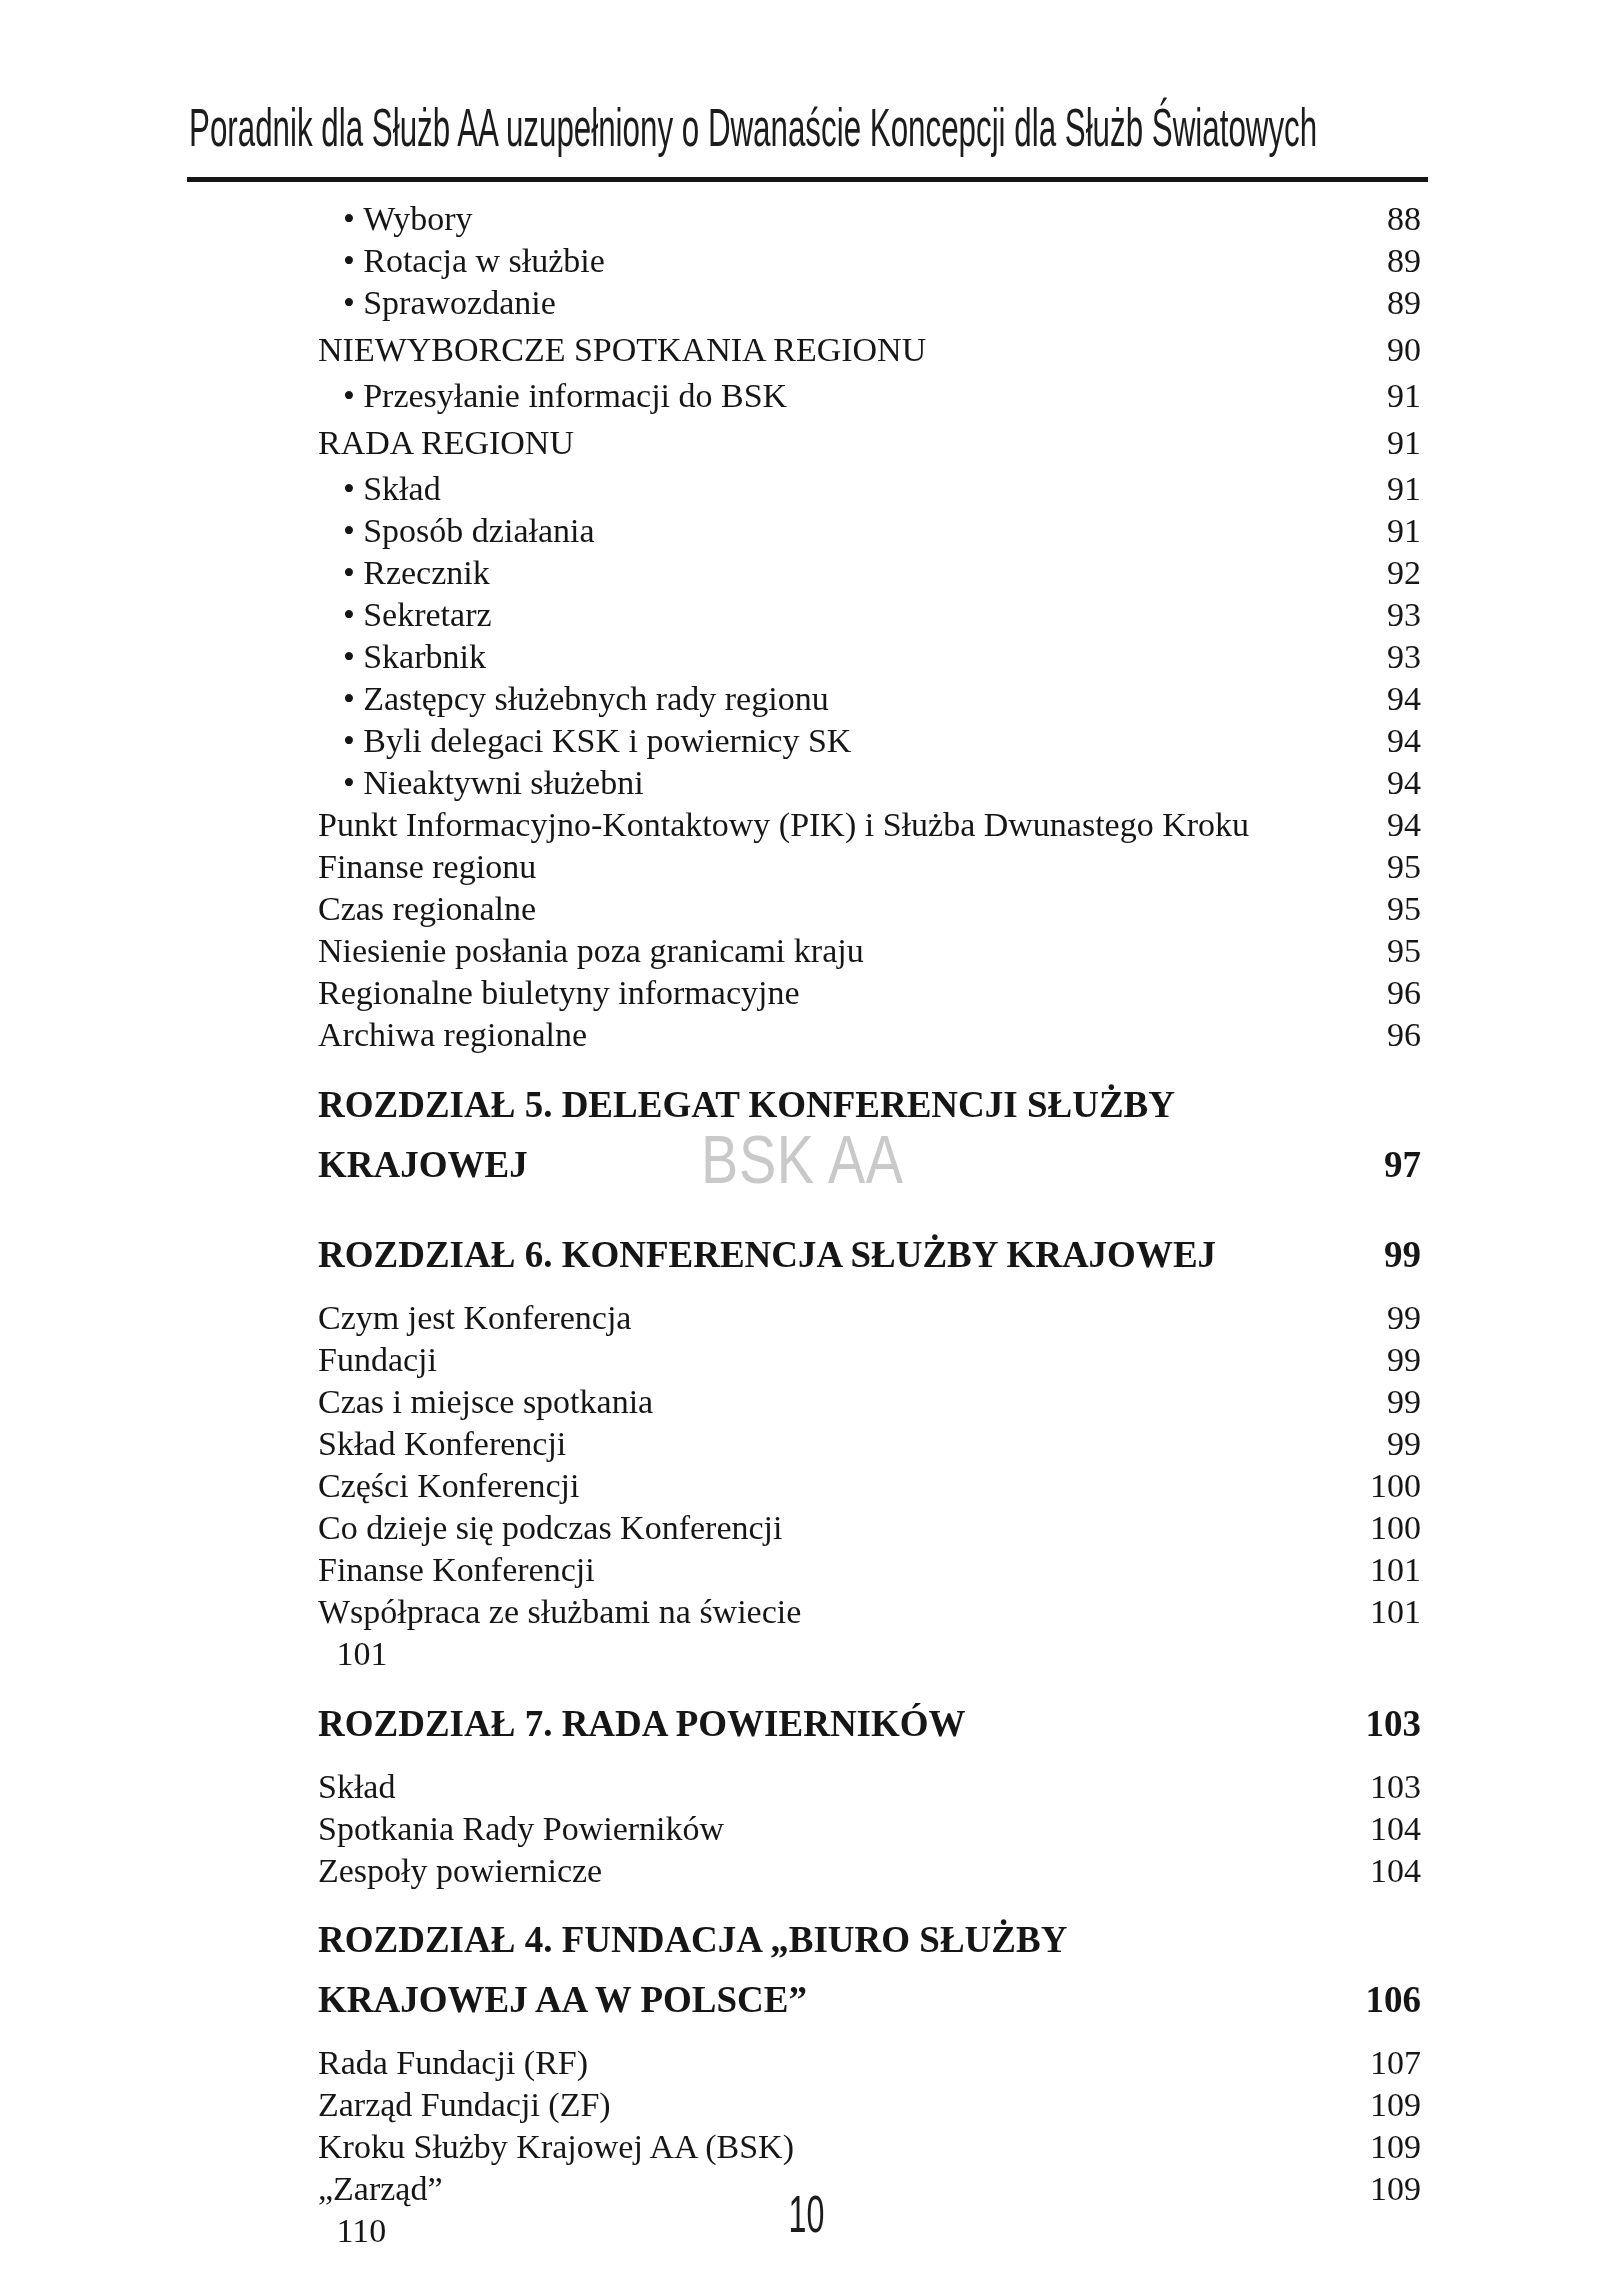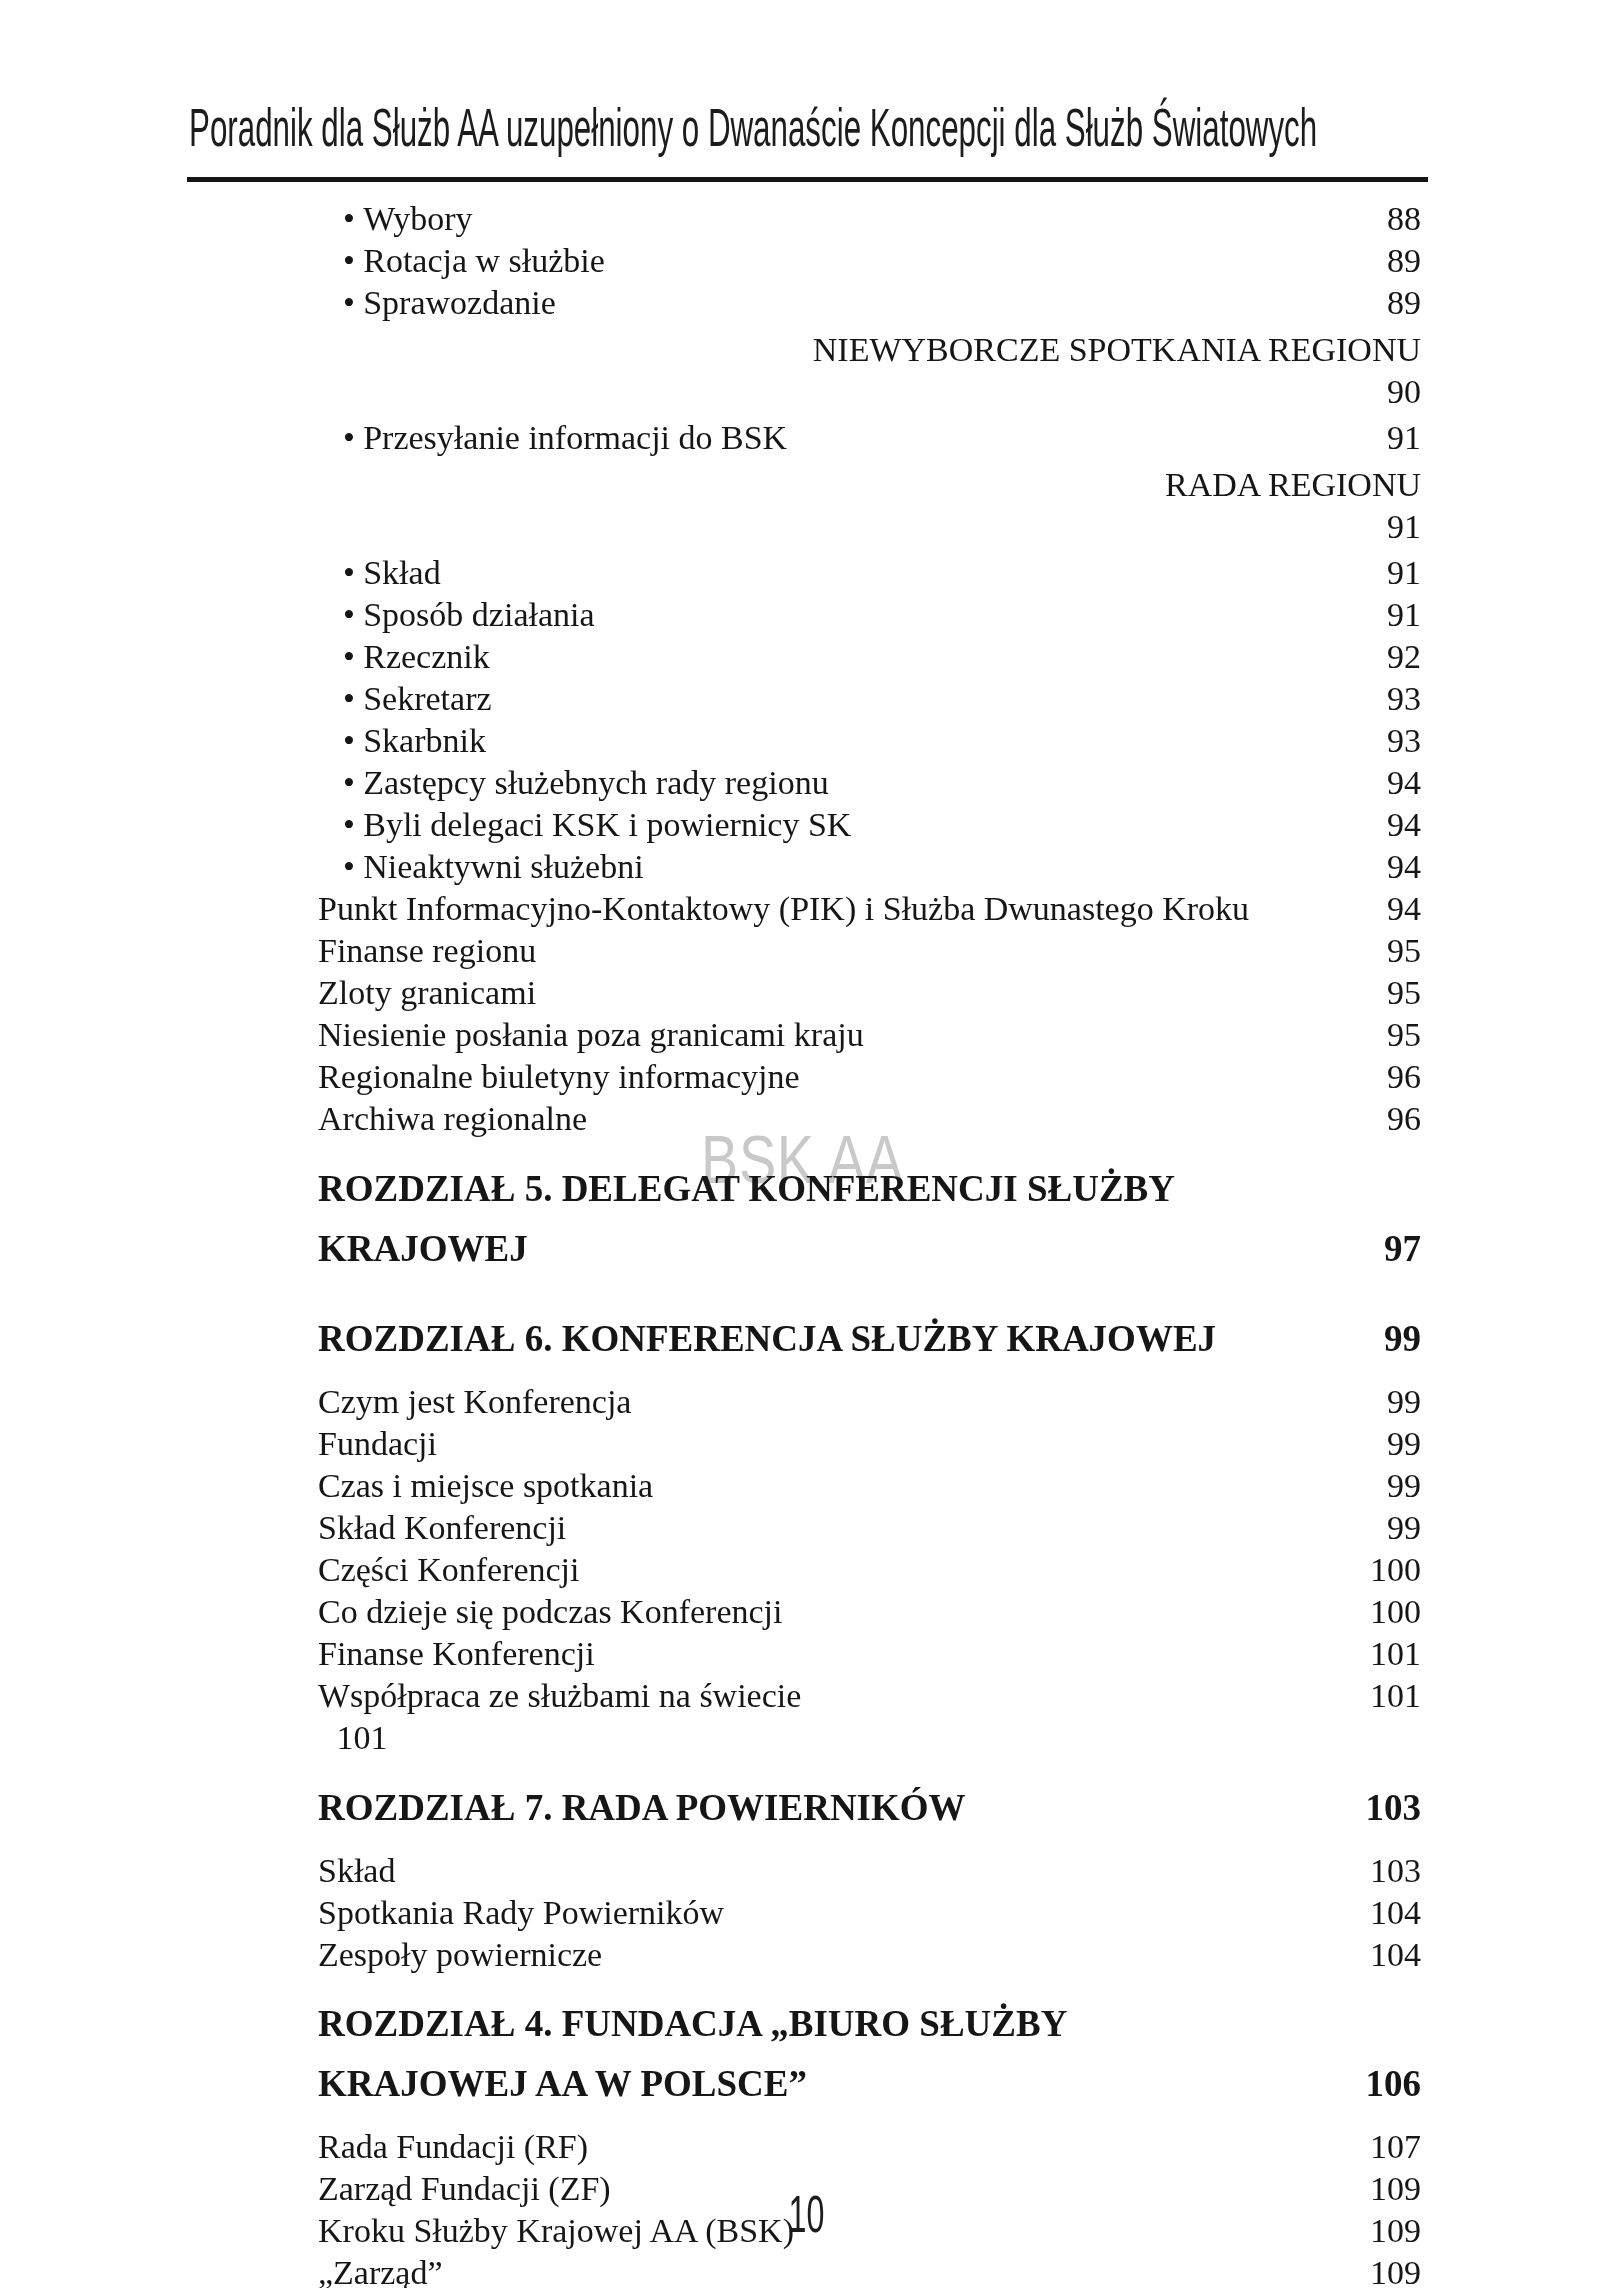--- a/index.html
+++ b/index.html
@@ -30,21 +30,21 @@
   }
   .row {
     display:flex; justify-content:space-between; align-items:flex-end;
     font-size:34px; line-height:42px;
   }
   .row .lhs { display:flex; align-items:baseline; }
   .row .label { white-space:pre-line; }
   .row .page-num { margin-left:18.5px; flex:none; }
   .row.bullet .lhs { padding-left:25px; }
   .bullet-mark { margin-right:8.3px; }
-  .row.section { margin-top:4.6px; margin-bottom:4.6px;flex-direction:column; }
+  .row.section { margin-top:4.6px; margin-bottom:4.6px; }
   .row.chapter {
     margin-top:18.5px; margin-bottom:12px;
     font-weight:bold; font-size:37px; line-height:60px;
   }
   .footer-page-number {
     position:absolute; left:0; right:0; top:2174px; text-align:center;
     font-family:"Liberation Sans", sans-serif; font-size:52px; line-height:52px;
     color:#1c1c1c; transform:scaleX(0.62); transform-origin:center;
   }
 </style>
@@ -163,21 +163,21 @@
         <span class="page-num">94</span>
       </div>
       <div class="row plain">
         <span class="lhs">
           <span class="label">Finanse regionu</span>
         </span>
         <span class="page-num">95</span>
       </div>
       <div class="row plain">
         <span class="lhs">
-          <span class="label">Zloty granicami</span>
+          <span class="label">Czas regionalne</span>
         </span>
         <span class="page-num">95</span>
       </div>
       <div class="row plain">
         <span class="lhs">
           <span class="label">Niesienie posłania poza granicami kraju</span>
         </span>
         <span class="page-num">95</span>
       </div>
       <div class="row plain">

